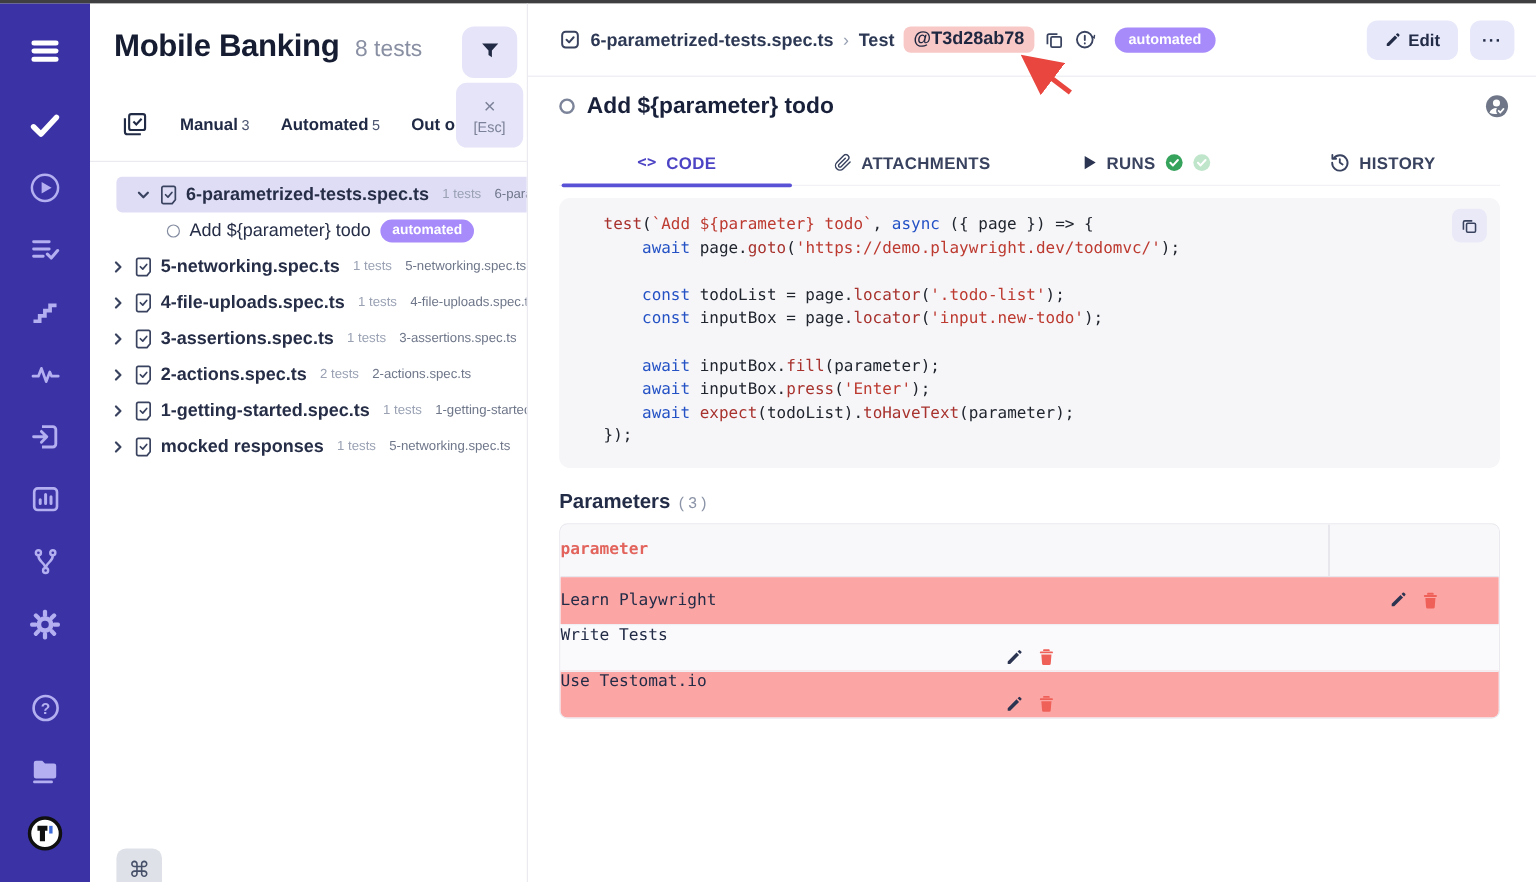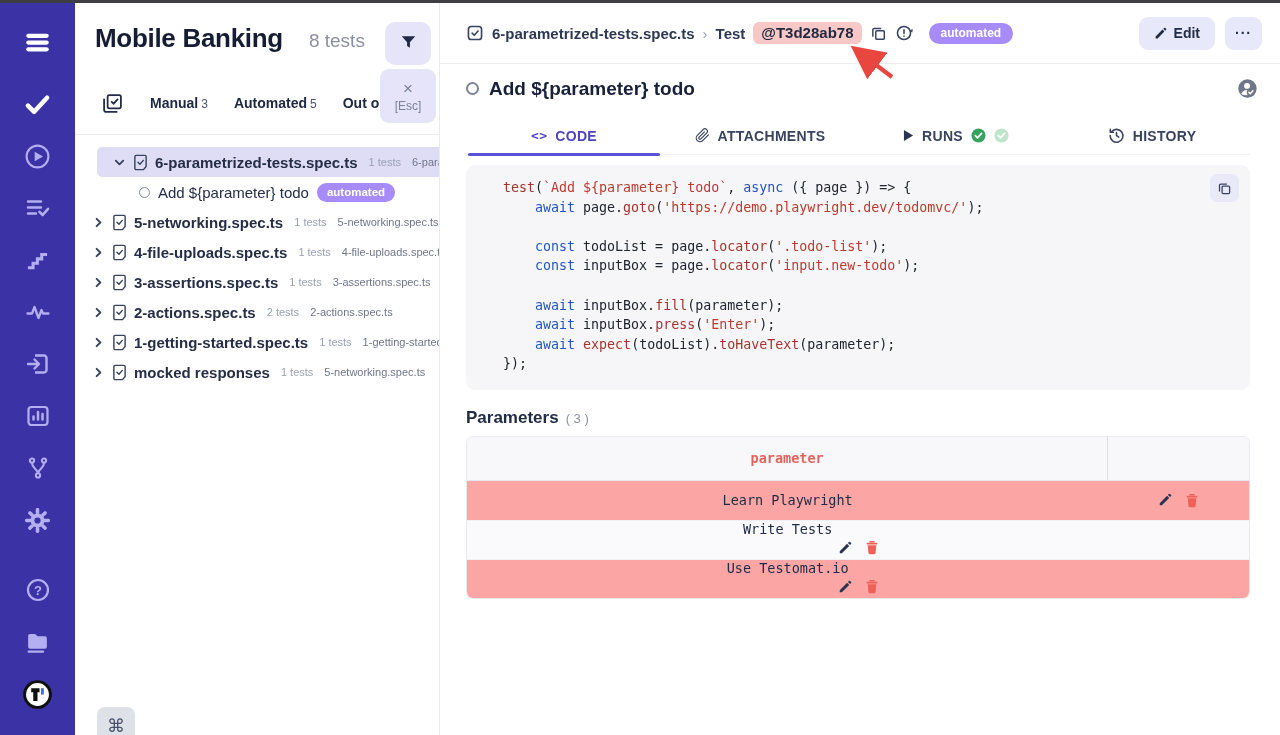--- a/index.html
+++ b/index.html
@@ -14,21 +14,21 @@
 #rail-main { display:flex; flex-direction:column; align-items:center; }
 #rail-bottom { margin-top:auto; display:flex; flex-direction:column; align-items:center; }
 .rail-btn { width:31px; height:30px; display:flex; align-items:center; justify-content:center;
   margin-bottom:22px; cursor:pointer; }
 #rail-main .rail-btn:first-child { margin-bottom:32px; }
 #rail-bottom .rail-btn:last-child { margin-bottom:0; }
 
 
 .sidebar { width:365px; background:#fff; border-right:1px solid #eaeaf0; position:relative;
   display:flex; flex-direction:column; flex-shrink:0; }
-.sb-head { padding:20px 64px 0 20px; display:flex; align-items:baseline; gap:26px; height:58px; }
+.sb-head { padding:20px 64px 0 20px; display:flex; align-items:baseline; gap:13px; height:58px; }
 .sb-title { font-size:26px; font-weight:800; color:#161d33; letter-spacing:-0.3px; white-space:nowrap; }
 .tests-count { font-size:19px; color:#8a90a3; white-space:nowrap; }
 .filter-btn { position:absolute; top:19px; right:8px; width:46px; height:43px; background:#e5e4f8;
   border:none; border-radius:10px; display:flex; align-items:center; justify-content:center; cursor:pointer; }
 .filter-tooltip { position:absolute; top:66px; right:3px; width:56px; height:54px; background:#e5e4f8;
   border-radius:9px; display:flex; flex-direction:column; align-items:center; justify-content:center;
   gap:2px; z-index:6; }
 .ft-close { font-size:17px; color:#7b8198; line-height:1; cursor:pointer; }
 .ft-esc { font-size:12px; color:#7b8198; }
 .filter-tabs { display:flex; align-items:center; gap:26px; margin:30px 0 0 26px; height:24px; }
@@ -87,21 +87,21 @@
 .tok-kw { color:#2452c5; }
 .tok-fn { color:#a8332e; }
 .tok-st { color:#bd3a30; }
 .copy-btn { position:absolute; top:9px; right:11px; width:29px; height:28px; background:#e9e9f8;
   border:none; border-radius:7px; display:flex; align-items:center; justify-content:center; cursor:pointer; }
 .params-head { margin:18px 0 8px 26px; font-size:17px; font-weight:700; color:#232c47; }
 .params-count { font-size:13px; color:#8b93a7; font-weight:500; margin-left:7px; }
 .ptable { margin:0 30px 0 26px; border:1px solid #e9e9ef; border-radius:7px; overflow:hidden;
   font-family:"DejaVu Sans Mono", monospace; }
 .pt-headrow { height:44px; background:#f8f8fb; border-bottom:1px solid #e6e6ec; display:flex; }
-.pt-col1 { width:82%; display:flex; align-items:center; justify-content:center; }
+.pt-col1 { width:82%; display:flex; align-items:center; justify-content:flex-start; }
 .pt-headrow .pt-col1 { border-right:1px solid #dcdce3; }
 .pt-colhead { color:#e2645c; font-weight:700; font-size:13.5px; }
 .pt-row { height:39px; display:flex; background:#fca5a5; }
 .pt-row + .pt-row { border-top:1px solid #f0f0f4;flex-direction:column; }
 .pt-row.alt { background:#fafafc; }
 .pt-row .pt-col1 { font-size:13.5px; color:#232c47; }
 .pt-actions { flex:1; display:flex; align-items:center; justify-content:center; gap:13px; }
 </style>
 </head>
 <body>

